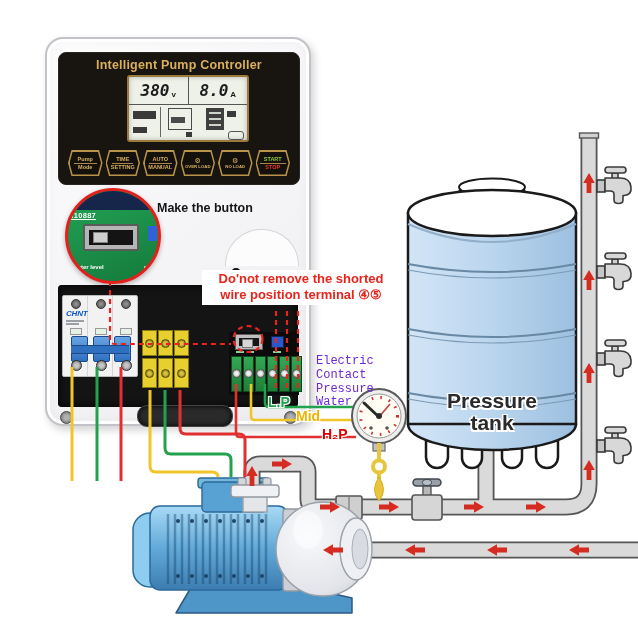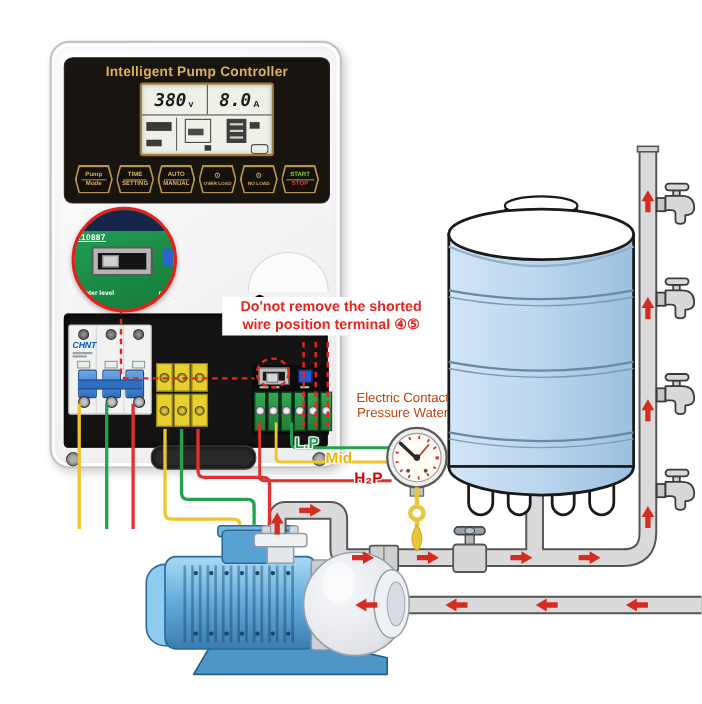--- a/index.html
+++ b/index.html
@@ -104,21 +104,21 @@
   .mg-lab{position:absolute;bottom:11px;color:#fff;font-size:6px;font-weight:bold;}
 
   
   .scene{position:absolute;left:0;top:0;z-index:2;pointer-events:none;}
 
   
   .lbl{position:absolute;z-index:5;}
   .note{left:157px;top:201px;width:160px;font-size:12.5px;font-weight:bold;color:#151515;line-height:1.22;}
   .warning{left:202px;top:270px;width:198px;background:#fff;text-align:center;color:#e8251d;
      font-size:13px;font-weight:bold;line-height:1.25;padding:1px 0;}
-  .gaugelbl{left:316px;top:355px;width:100px;text-align:center;color:#c2410c;font-size:12px;line-height:1.15;}
+  .gaugelbl{left:316px;top:355px;width:100px;text-align:left;color:#6d28d9;font-size:12px;line-height:1.15;font-family:Liberation Mono, monospace;}
   .wirelbl{font-size:14px;font-weight:800;
      text-shadow:-1px -1px 0 #fff,1px -1px 0 #fff,-1px 1px 0 #fff,1px 1px 0 #fff,0 0 2px #fff;}
   .lp{left:268px;top:394px;color:#1fa04a;}
   .mid{left:296px;top:408px;color:#f0b400;}
   .hp{left:322px;top:426px;color:#d80000;}
   .tanklbl{left:430px;top:390px;width:124px;text-align:center;font-size:21px;font-weight:bold;color:#2a2a2a;
      line-height:1.05;text-shadow:-1.5px -1.5px 0 #fff,1.5px -1.5px 0 #fff,-1.5px 1.5px 0 #fff,1.5px 1.5px 0 #fff;}
   .powerlbl{left:20px;top:479px;width:162px;text-align:center;color:#1a1a1a;font-size:13.5px;
      font-weight:600;line-height:1.35;}
 </style>
@@ -465,30 +465,35 @@
     <div class="mg-switch">
       <div class="mg-slot"></div>
       <div class="mg-knob"></div>
     </div>
     <div class="mg-blue"></div>
     <div class="mg-lab" style="left:5px;">water level</div>
     <div class="mg-lab" style="right:-2px;">press</div>
   </div>
 
   <div class="lbl note">
+    <div>Make the button</div>
   </div>
 
   <div class="lbl warning">
     <div>Do'not remove the shorted</div>
     <div>wire position terminal ④⑤</div>
   </div>
 
   <div class="lbl gaugelbl">
     <div>Electric Contact</div>
     <div>Pressure Water</div>
   </div>
 
   <div class="lbl wirelbl lp">L.P</div>
   <div class="lbl wirelbl mid">Mid</div>
   <div class="lbl wirelbl hp">H₂P</div>
 
+  <div class="lbl tanklbl">
+    <div>Pressure</div>
+    <div>tank</div>
+  </div>
 
 </div>
 
 </body></html>

